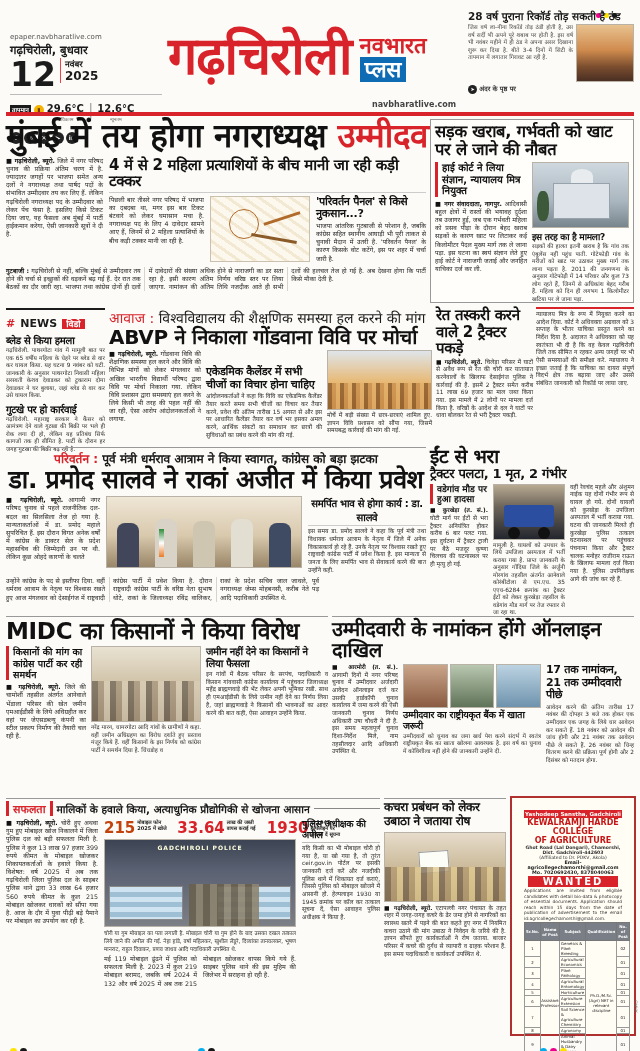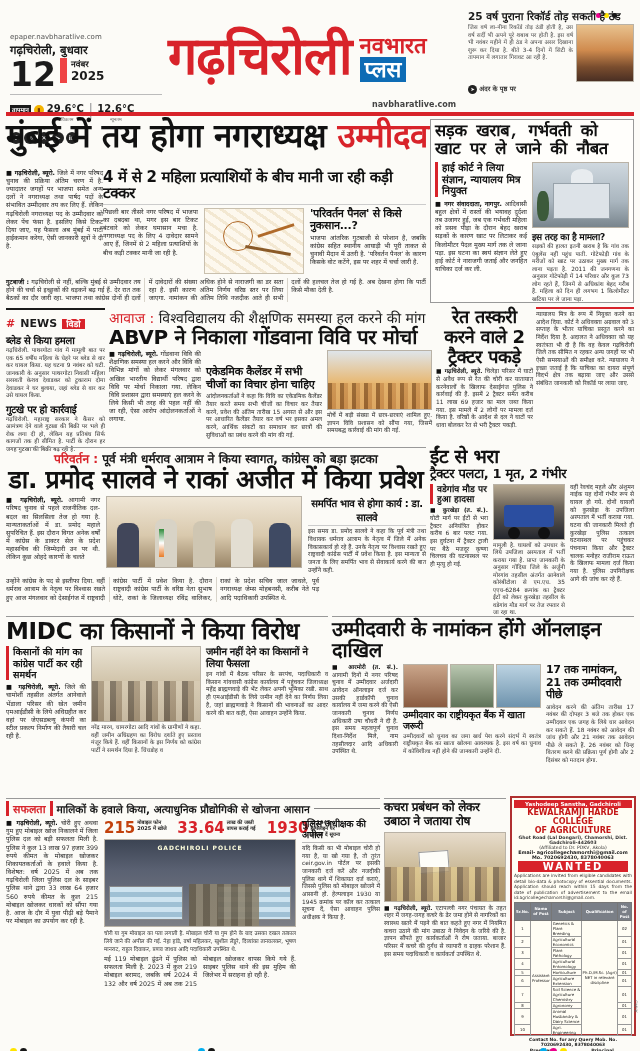--- a/index.html
+++ b/index.html
@@ -33,21 +33,21 @@
 
   <div class="abs" style="left:596px;top:3px;">
     <span class="dot c-m" style="width:5px;height:5px"></span><span class="dot c-y" style="width:5px;height:5px"></span><span class="dot c-k" style="width:5px;height:5px"></span>
   </div>
 
   <div class="abs" style="left:10px;top:33px;width:152px;">
     <div style="font-size:7px;color:#555;">epaper.navbharatlive.com</div>
     <div style="font-size:11.5px;font-weight:bold;margin-top:1px;">गढ़चिरोली, बुधवार</div>
     <div style="display:flex;align-items:flex-start;margin-top:1px;">
       <div style="font-size:33px;font-weight:900;line-height:1;">12</div>
-      <div style="margin-left:4px;border-left:7px solid #ef4444;padding-left:4px;">
+      <div style="margin-left:4px;border-left:1px solid #ef4444;padding-left:4px;">
         <div style="font-size:8.5px;font-weight:bold;">नवंबर</div>
         <div style="font-size:12px;font-weight:900;">2025</div>
       </div>
     </div>
     <div style="display:flex;align-items:center;margin-top:3px;border-top:1px solid #bbb;padding-top:2px;">
       <span style="background:#1b1b1b;color:#fff;font-size:6px;font-weight:bold;padding:1px 2px;">तापमान</span>
       <span style="display:inline-block;width:10px;height:10px;border-radius:50%;background:#f5b400;margin:0 3px;text-align:center;font-size:6px;line-height:10px;color:#7a3b00;">▮</span>
       <span>
         <span style="font-size:10px;font-weight:900;">29.6°C</span>
         <span style="display:block;font-size:4.5px;color:#666;text-align:center;">अधिकतम</span>
@@ -66,38 +66,38 @@
   <div class="abs" style="left:168px;top:30px;width:300px;display:flex;align-items:flex-start;">
     <div style="font-size:52px;font-weight:900;color:#d8232a;line-height:1;letter-spacing:-1px;">गढ़चिरोली</div>
     <div style="margin-left:8px;margin-top:4px;">
       <div style="font-size:22px;font-weight:900;color:#d8232a;line-height:1.05;">नवभारत</div>
       <div style="font-size:22px;font-weight:900;color:#fff;background:#0e6cb5;line-height:1.15;padding:0 5px;display:inline-block;">प्लस</div>
     </div>
   </div>
   <div class="abs" style="left:372px;top:100px;font-size:8px;font-weight:bold;color:#444;">navbharatlive.com</div>
 
   <div class="abs" style="left:468px;top:10px;width:166px;">
-    <div style="font-size:10.5px;font-weight:900;line-height:1.15;">25 वर्ष पुराना रिकॉर्ड तोड़ सकती है ठंड</div>
+    <div style="font-size:10.5px;font-weight:900;line-height:1.15;">28 वर्ष पुराना रिकॉर्ड तोड़ सकती है ठंड</div>
     <div style="margin-top:2px;overflow:hidden;">
       <div class="photo" style="float:right;width:58px;height:58px;margin-left:3px;background:linear-gradient(180deg,#e8c28f 0%,#d08b4e 45%,#7a4d2e 75%,#4a2f23 100%);"></div>
       <div class="tiny" style="font-size:5.8px;color:#444;">जिस वर्ष ला-नीना रिकॉर्ड तोड़ ठंडी होती है, उस वर्ष सर्दी भी अपने पूरे शबाब पर होती है. इस वर्ष भी नवंबर महीने में ही ठंड ने अपना असर दिखाना शुरू कर दिया है. बीते 3-4 दिनों में सिटी के तापमान में लगातार गिरावट आ रही है.</div>
     </div>
     <div style="margin-top:2px;font-size:6.5px;font-weight:bold;color:#333;">
       <span style="display:inline-block;width:9px;height:9px;border-radius:50%;background:#222;color:#fff;text-align:center;line-height:9px;font-size:5px;">➤</span>
       <span>अंदर के पृष्ठ पर</span>
     </div>
   </div>
 
   <div class="abs rule-red" style="left:6px;top:112px;width:628px;height:4px;"></div>
 
   <div class="abs" style="left:6px;top:119px;width:420px;height:186px;">
     <div class="hd" style="font-size:33px;line-height:1.05;white-space:nowrap;">
       <span>मुंबई में तय होगा नगराध्यक्ष </span><span class="red">उम्मीदवार</span>
     </div>
-    <div style="display:flex;margin-top:15px;">
+    <div style="display:flex;gap:6px;margin-top:3px;">
       <div style="width:97px;flex:none;">
         <p class="tiny"><span class="byl">■ गढ़चिरोली, ब्यूरो.</span> <span>जिले में नगर परिषद चुनाव की प्रक्रिया अंतिम चरण में है. ज्यादातर जगहों पर भाजपा समेत अन्य दलों ने नगराध्यक्ष तथा पार्षद पदों के संभावित उम्मीदवार तय कर लिए हैं. लेकिन गढ़चिरोली नगराध्यक्ष पद के उम्मीदवार को लेकर पेंच फंसा है. इसलिए किसे टिकट दिया जाए, यह फैसला अब मुंबई में पार्टी हाईकमान करेगा, ऐसी जानकारी सूत्रों ने दी है.</span></p>
       </div>
       <div style="flex:1;">
         <div class="hd" style="font-size:15px;line-height:1.1;border-bottom:1px solid #ccc;padding-bottom:2px;">4 में से 2 महिला प्रत्याशियों के बीच मानी जा रही कड़ी टक्कर</div>
         <div style="display:flex;gap:6px;margin-top:3px;">
           <p class="tiny" style="width:95px;flex:none;">पिछली बार तीसरे नगर परिषद में भाजपा का दबदबा था, मगर इस बार टिकट बंटवारे को लेकर घमासान मचा है. नगराध्यक्ष पद के लिए 4 दावेदार सामने आए हैं, जिनमें से 2 महिला प्रत्याशियों के बीच कड़ी टक्कर मानी जा रही है.</p>
           <div class="photo" style="width:100px;height:66px;flex:none;background:repeating-linear-gradient(35deg,#fdf8ee 0 6px,#f3e8d2 6px 9px);border:1px solid #c9c0ae;">
             <div style="position:absolute;left:18px;top:12px;width:30px;height:30px;border-radius:50%;border:1.5px solid #b06a2a;"></div>
             <div style="position:absolute;left:52px;top:20px;width:38px;height:3px;background:#b06a2a;transform:rotate(-18deg);"></div>
@@ -109,21 +109,21 @@
           </div>
         </div>
       </div>
     </div>
     <div class="tiny colrule" style="margin-top:4px;columns:3;column-gap:8px;">
       <span class="byl">गुटबाजी :</span> <span>गढ़चिरोली से नहीं, बल्कि मुंबई से उम्मीदवार तय होने की चर्चा से इच्छुकों की धड़कनें बढ़ गई हैं. देर रात तक बैठकों का दौर जारी रहा. भाजपा तथा कांग्रेस दोनों ही दलों में दावेदारों की संख्या अधिक होने से नाराजगी का डर सता रहा है. इसी कारण अंतिम निर्णय वरिष्ठ स्तर पर लिया जाएगा. नामांकन की अंतिम तिथि नजदीक आते ही सभी दलों की हलचल तेज हो गई है. अब देखना होगा कि पार्टी किसे मौका देती है.</span>
     </div>
   </div>
 
   <div class="abs boxed" style="left:430px;top:119px;width:204px;height:184px;padding:3px 4px;background:#fffefb;">
-    <div class="hd" style="font-size:16.5px;line-height:1.1;font-family:Liberation Mono, monospace;">सड़क खराब, गर्भवती को खाट पर ले जाने की नौबत</div>
+    <div class="hd" style="font-size:16.5px;line-height:1.1;">सड़क खराब, गर्भवती को खाट पर ले जाने की नौबत</div>
     <div style="display:flex;gap:5px;margin-top:3px;">
       <div style="width:92px;flex:none;">
         <div class="subbar" style="font-size:10px;line-height:1.15;">हाई कोर्ट ने लिया संज्ञान, न्यायालय मित्र नियुक्त</div>
         <p class="tiny" style="margin-top:3px;"><span class="byl">■ नगर संवाददाता, नागपुर.</span> <span>आदिवासी बहुल क्षेत्रों में रास्तों की भयावह दुर्दशा तब उजागर हुई, जब एक गर्भवती महिला को प्रसव पीड़ा के दौरान बेहद खराब सड़कों के कारण खाट पर लिटाकर कई किलोमीटर पैदल मुख्य मार्ग तक ले जाना पड़ा. इस घटना का स्वयं संज्ञान लेते हुए हाई कोर्ट ने नाराजगी जताई और जनहित याचिका दर्ज कर ली.</span></p>
       </div>
       <div style="flex:1;">
         <div class="photo" style="width:100%;height:66px;background:linear-gradient(180deg,#cfd8df 0%,#aab6bf 60%,#79858d 100%);">
           <div style="position:absolute;left:38px;top:6px;width:22px;height:14px;border-radius:50% 50% 0 0;background:#e8ecef;"></div>
           <div style="position:absolute;left:20px;top:20px;right:18px;bottom:8px;background:#dde3e8;border:1px solid #97a2aa;"></div>
           <div style="position:absolute;left:4px;top:28px;width:12px;height:30px;background:#3c5a3a;border-radius:40%;"></div>
@@ -166,21 +166,21 @@
       <div style="flex:1;">
         <div class="photo" style="width:100%;height:60px;background:linear-gradient(180deg,#dfe5ea 0%,#e8b872 55%,#c78440 100%);">
           <div style="position:absolute;left:0;right:0;bottom:0;height:26px;background:repeating-linear-gradient(90deg,#8a5a2a 0 4px,#c98f4e 4px 8px,#e2b06a 8px 12px);opacity:.8;"></div>
         </div>
         <p class="tiny" style="font-size:5.9px;margin-top:2px;">मोर्चे में बड़ी संख्या में छात्र-छात्राएं शामिल हुए. ज्ञापन विवि प्रशासन को सौंपा गया, जिसमें समयबद्ध कार्रवाई की मांग की गई.</p>
       </div>
     </div>
   </div>
 
   <div class="abs" style="left:436px;top:307px;width:97px;height:136px;">
-    <div class="hd" style="font-size:18px;line-height:1.1;text-align:center;">रेत तस्करी करने वाले 2 ट्रैक्टर पकड़े</div>
+    <div class="hd" style="font-size:15px;line-height:1.1;">रेत तस्करी करने वाले 2 ट्रैक्टर पकड़े</div>
     <p class="tiny" style="margin-top:2px;font-size:5.9px;"><span class="byl">■ गढ़चिरोली, ब्यूरो.</span> <span>चिलेड़ा परिसर में घाटों से अवैध रूप से रेत की चोरी कर यातायात करनेवालों के खिलाफ देसाईगंज पुलिस ने कार्रवाई की है. इसमें 2 ट्रैक्टर समेत करीब 11 लाख 69 हजार का माल जब्त किया गया. इस मामले में 2 लोगों पर मामला दर्ज किया है. वरिष्ठों के आदेश से दल ने घाटों पर धावा बोलकर रेत से भरी ट्रैक्टर पकड़ी.</span></p>
   </div>
 
   <div class="abs" style="left:6px;top:447px;width:420px;height:165px;border-top:1px solid #999;padding-top:2px;">
     <div style="font-size:12px;font-weight:bold;text-align:center;">
       <span class="red">परिवर्तन :</span>
       <span>पूर्व मंत्री धर्मराव आत्राम ने किया स्वागत, कांग्रेस को बड़ा झटका</span>
     </div>
     <div class="hd" style="font-size:25px;line-height:1.05;text-align:center;">डा. प्रमोद सालवे ने राकां अजीत में किया प्रवेश</div>
     <div style="display:flex;gap:6px;margin-top:3px;">
@@ -302,21 +302,21 @@
 
   <div class="abs" style="left:384px;top:798px;width:122px;height:238px;border-top:1px solid #999;padding-top:2px;">
     <div class="hd" style="font-size:12px;line-height:1.15;">कचरा प्रबंधन को लेकर उबाठा ने जताया रोष</div>
     <div class="photo" style="width:100%;height:70px;margin-top:3px;background:linear-gradient(180deg,#e7dccb 0%,#c9b896 55%,#8f7d60 100%);">
       <div style="position:absolute;left:34px;top:18px;width:30px;height:22px;background:#fdfdf8;border:1px solid #999;transform:rotate(-4deg);"></div>
       <div style="position:absolute;left:0;right:0;bottom:0;height:34px;background:repeating-linear-gradient(90deg,#7d6a52 0 6px,#b3996f 6px 12px,#e0c98f 12px 18px);opacity:.8;"></div>
     </div>
     <p class="tiny" style="margin-top:3px;font-size:5.9px;"><span class="byl">■ गढ़चिरोली, ब्यूरो.</span> <span>एटापल्ली नगर पंचायत के तहत शहर में जगह-जगह कचरे के ढेर जमा होने से नागरिकों का स्वास्थ्य खतरे में पड़ने की बात कहते हुए नगर में नियमित कचरा उठाने की मांग उबाठा ने निवेदन के जरिये की है. ज्ञापन सौंपते हुए कार्यकर्ताओं ने रोष जताया. बाजार परिसर में कचरे की दुर्गंध से व्यापारी व ग्राहक परेशान हैं. इस समय पदाधिकारी व कार्यकर्ता उपस्थित थे.</span></p>
   </div>
 
-  <div class="abs" style="left:510px;top:796px;width:126px;height:240px;border:2px solid #b03030;background:#fffdf4;padding:2px;">
+  <div class="abs" style="left:510px;top:796px;width:126px;height:240px;border:2px solid #b03030;background:#fffdf4;padding:12px;">
     <div style="background:#d8232a;color:#fff;font-size:5.5px;font-weight:bold;text-align:center;padding:1px 0;">Yashodeep Sanstha, Gadchiroli</div>
     <div style="color:#c41818;font-size:8px;font-weight:900;text-align:center;line-height:1.1;margin-top:1px;">KEWALRAMJI HARDE COLLEGE</div>
     <div style="color:#c41818;font-size:8px;font-weight:900;text-align:center;line-height:1.1;">OF AGRICULTURE</div>
     <div style="font-size:4.6px;font-weight:bold;text-align:center;color:#333;">Ghot Road (Lal Dongari), Chamorshi, Dist. Gadchiroli-442603</div>
     <div style="font-size:4.6px;text-align:center;color:#333;">(Affiliated to Dr. PDKV, Akola)</div>
     <div style="font-size:4.8px;font-weight:bold;text-align:center;color:#222;">Email- agricollegechamorshi@gmail.com</div>
     <div style="font-size:4.8px;font-weight:bold;text-align:center;color:#222;">Mo. 7020692430, 8378040063</div>
     <div style="background:#d8232a;color:#fff;font-size:10px;font-weight:900;text-align:center;letter-spacing:2px;margin:1px 4px;">WANTED</div>
     <p style="font-size:4.4px;text-align:justify;line-height:1.25;color:#333;margin:1px 0;">Applications are invited from eligible candidates with detail bio-data &amp; photocopy of essential documents. Application should reach within 15 days from the date of publication of advertisement to the email id:agricollegechamorshi@gmail.com.</p>
     <table style="width:100%;font-size:3.9px;color:#222;">

